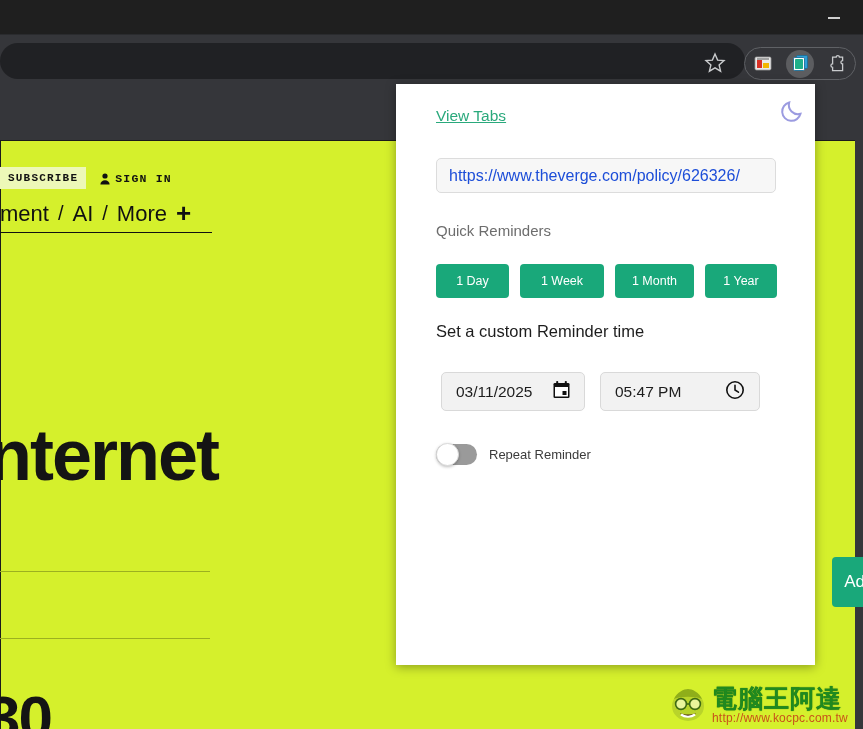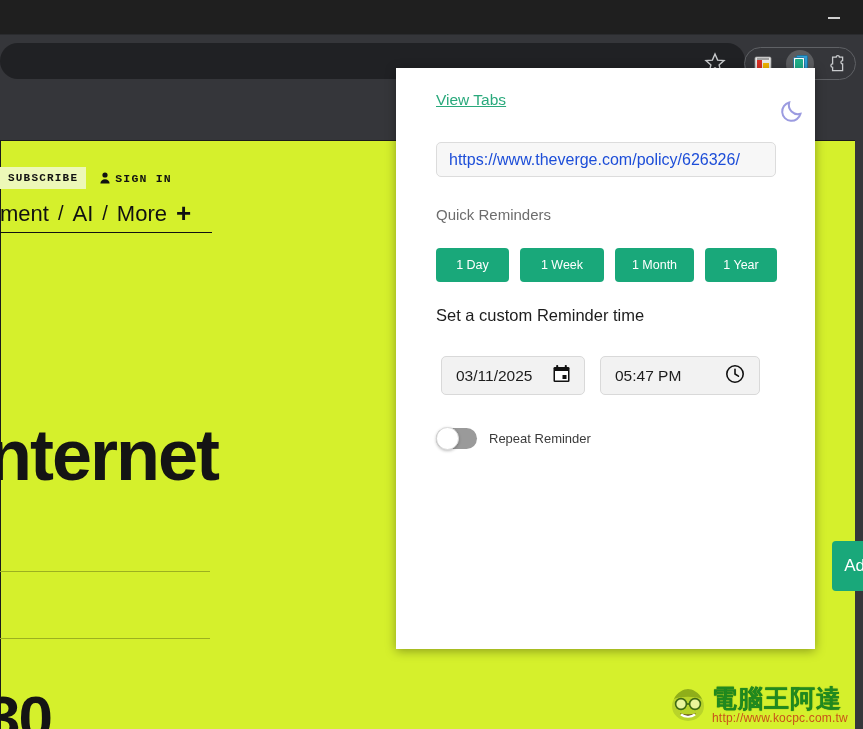--- a/index.html
+++ b/index.html
@@ -68,21 +68,21 @@
   }
   .verge-topbar {
     position: absolute; left: 0; top: 24px; width: 215px; height: 26px;
     display: flex; align-items: center; gap: 14px;
   }
   .subscribe-chip {
     background: #edf8b8; color: #111; font-size: 11px; letter-spacing: 1.2px;
     font-weight: 700; padding: 5px 8px; font-family: "Liberation Mono", monospace;
   }
   .signin-link {
-    display: flex; align-items: flex-start; gap: 5px;
+    display: flex; align-items: flex-end; gap: 5px;
     font-size: 11.5px; letter-spacing: 1.2px; font-weight: 700; color: #111;
     font-family: "Liberation Mono", monospace;
   }
   .person-ico { width: 10px; height: 12px; display: block; }
 
   .verge-nav {
     position: absolute; left: 0; top: 58px; width: 215px; height: 34px;
     display: flex; align-items: center; gap: 9px;
     font-size: 22px; font-weight: 500; color: #111;
     border-bottom: 1.5px solid #111; padding-bottom: 4px;
@@ -99,21 +99,21 @@
   }
   .rule-a { position: absolute; left: 0; top: 430px; width: 210px; height: 1px; background: #9cb020; }
   .rule-b { position: absolute; left: 0; top: 497px; width: 210px; height: 1px; background: #9cb020; }
   .bignum {
     position: absolute; left: -14px; top: 546px;
     font-size: 62px; font-weight: 800; color: #141414; letter-spacing: -2px; line-height: 1;
   }
 
   
   .popup {
-    position: absolute; left: 396px; top: 68px;
+    position: absolute; left: 396px; top: 84px;
     width: 419px; height: 581px;
     background: #ffffff;
     box-shadow: 0 2px 10px rgba(0,0,0,0.35);
   }
   .view-tabs {
     position: absolute; left: 40px; top: 23px;
     font-size: 15.5px; color: #2aa97c; text-decoration: underline;
     cursor: pointer;
   }
   .moon-icon {

